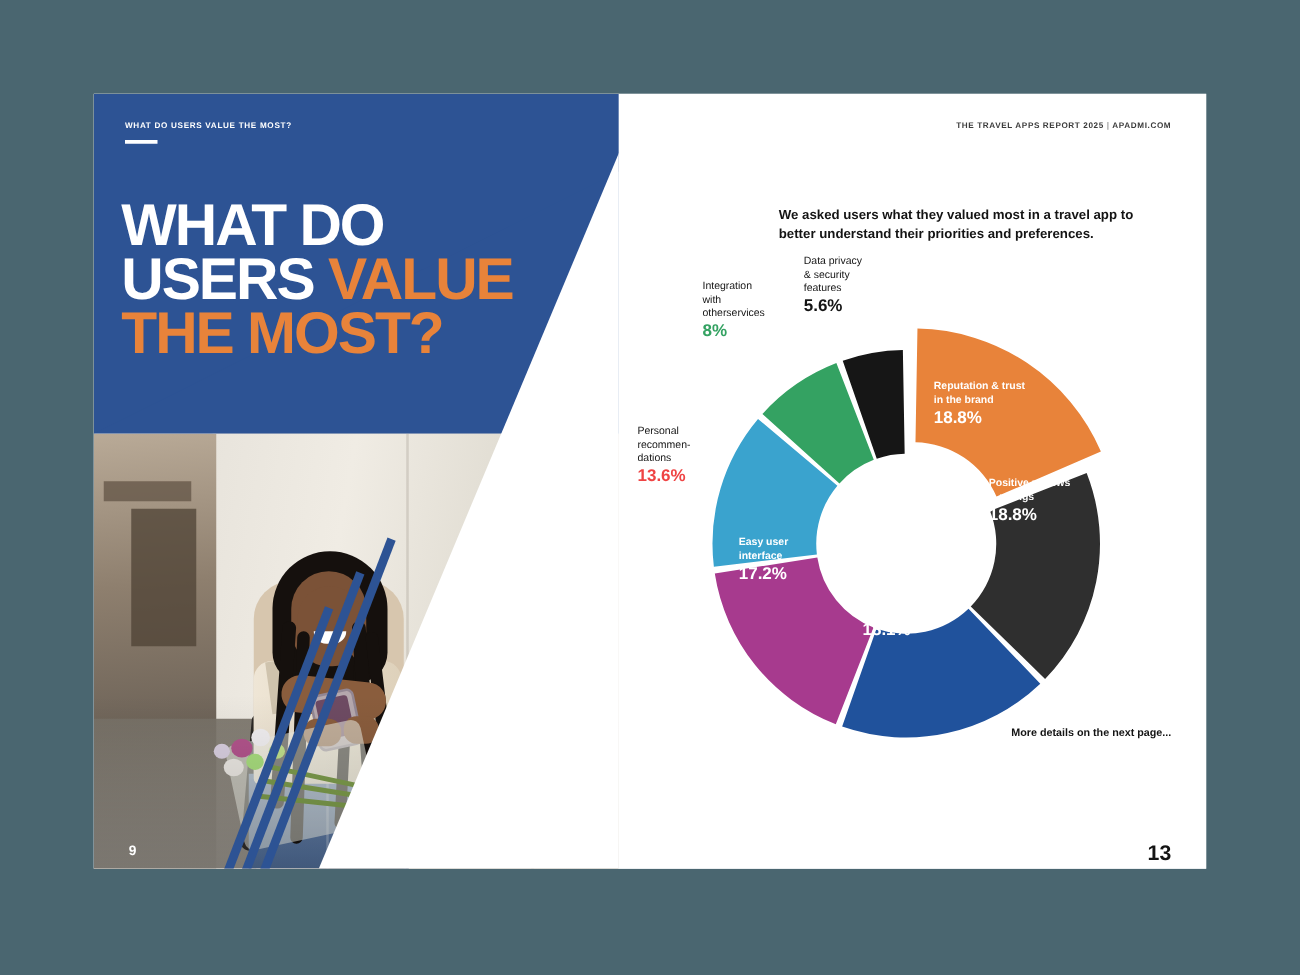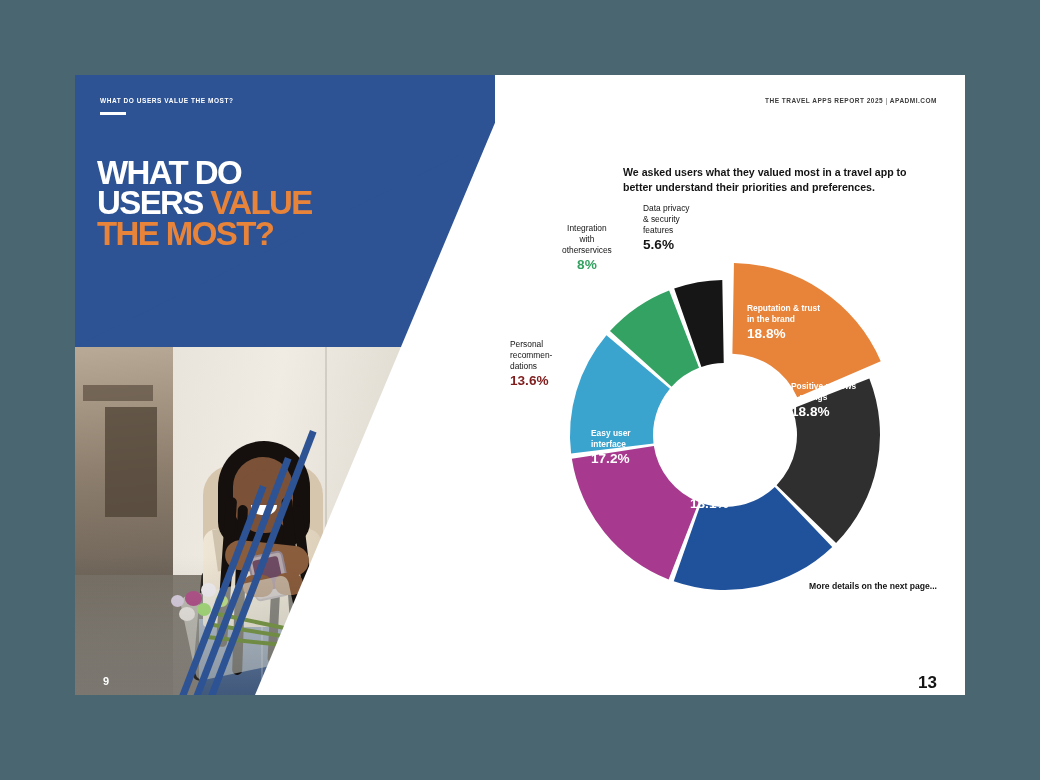--- a/index.html
+++ b/index.html
@@ -45,21 +45,21 @@
     white-space: nowrap;
   }
   .eyebrow-rule {
     position: absolute; left: 25px; top: 37px;
     width: 26px; height: 2.5px;
     background: #ffffff;
   }
   .big-title {
     position: absolute; left: 22px; top: 83px;
     width: 400px;
-    font-size: 33px;
+    font-size: 47px;
     line-height: 0.92;
     font-weight: bold;
     letter-spacing: -1.6px;
     color: #ffffff;
   }
   .big-title .orange { color: #e8833a; }
   .big-title .ln { display: block; white-space: nowrap; }
 
   
   #photo {
@@ -397,24 +397,24 @@
       <div class="seg-label inside" style="left:96px; top:203px;">
         <span class="name">Easy user</span><br>
         <span class="name">interface</span>
         <span class="pct">17.2%</span>
       </div>
 
       <div class="seg-label outside" style="left:15px; top:88px; color:#141414;margin-top:26px;">
         <span class="name">Personal</span><br>
         <span class="name">recommen-</span><br>
         <span class="name">dations</span>
-        <span class="pct" style="color:#7f1d1d">13.6%</span>
-      </div>
-
-      <div class="seg-label outside" style="left:67px; top:-2px;text-align:center;">
+        <span class="pct" style="color:#ef4444">13.6%</span>
+      </div>
+
+      <div class="seg-label outside" style="left:67px; top:-2px;">
         <span class="name">Integration</span><br>
         <span class="name">with</span><br>
         <span class="name">otherservices</span>
         <span class="pct" style="color:#34a262">8%</span>
       </div>
 
       <div class="seg-label outside" style="left:148px; top:-22px;">
         <span class="name">Data privacy</span><br>
         <span class="name">&amp; security</span><br>
         <span class="name">features</span>

